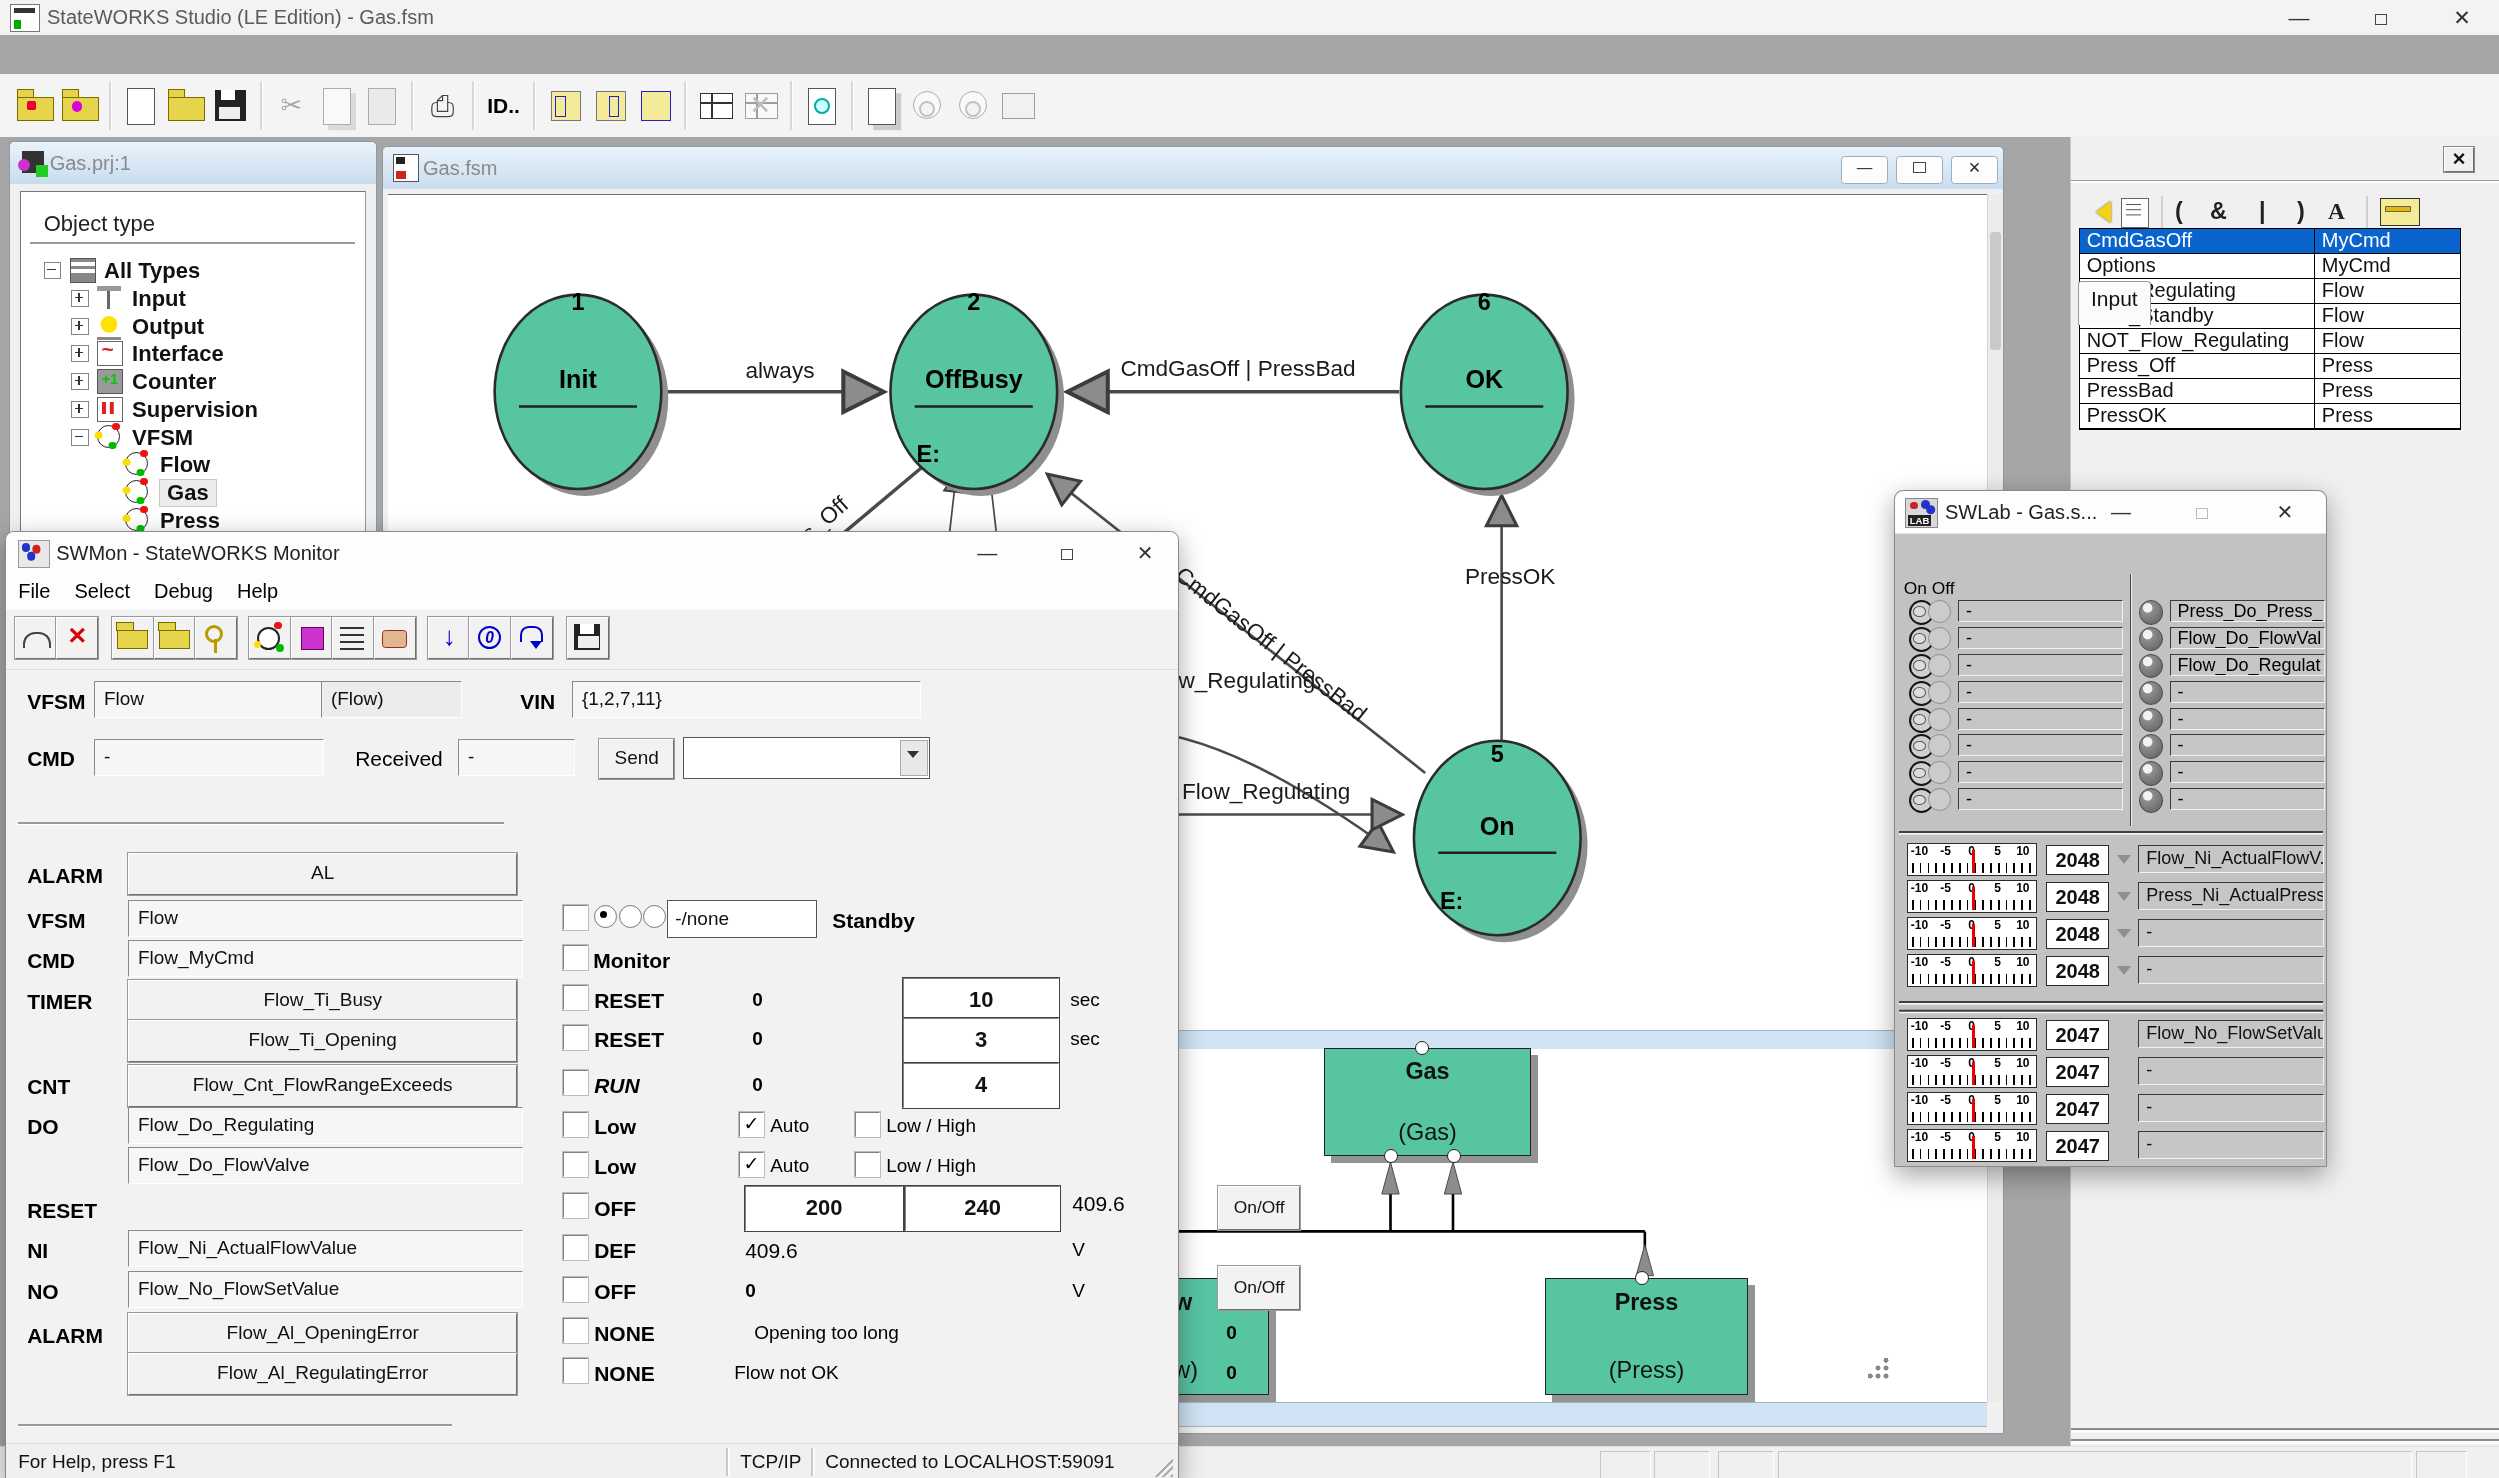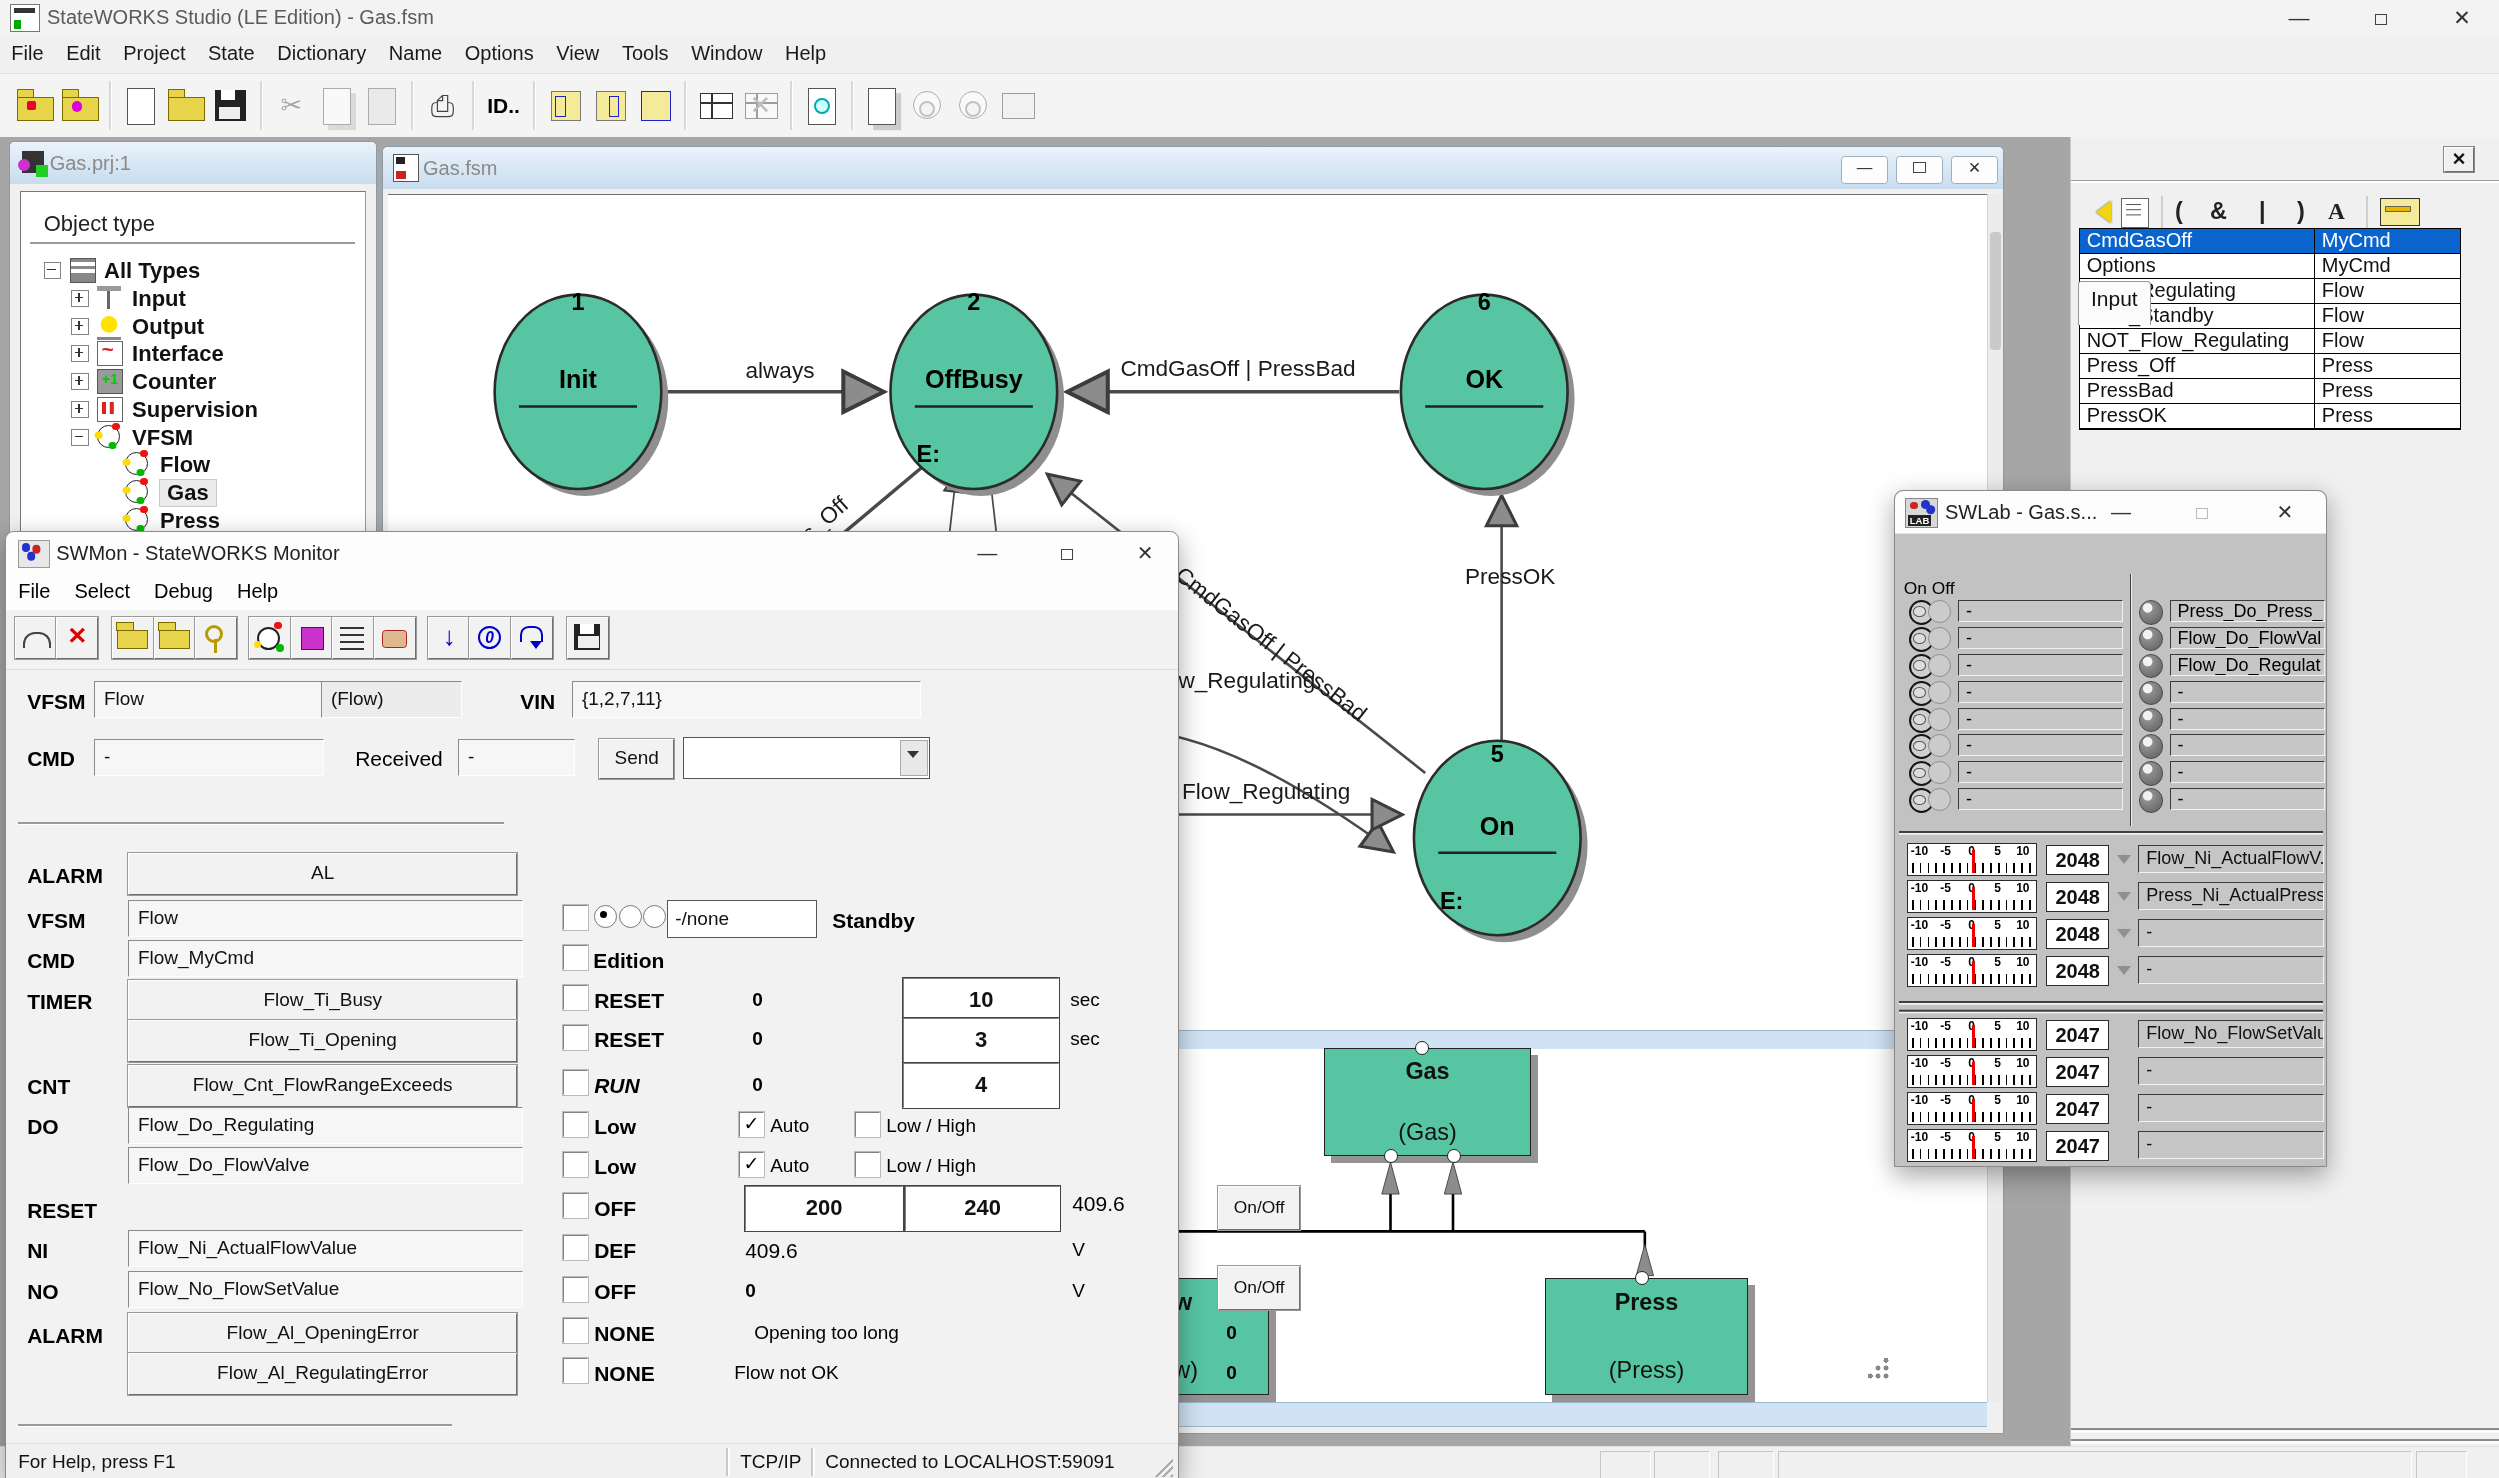--- a/index.html
+++ b/index.html
@@ -149,23 +149,20 @@
     <div class="abs app-icon">
         <b></b>
         <i></i>
       </div>
     <div class="abs title-text">StateWORKS Studio (LE Edition) - Gas.fsm</div>
     <div class="abs winbtn" style="left:2272px;">—</div>
     <div class="abs winbtn" style="left:2354px;"><span class="sq"></span></div>
     <div class="abs winbtn" style="left:2435px;">✕</div>
   </div>
 
-  <div class="abs menubar">
-    <span>File</span><span>Edit</span><span>Project</span><span>State</span><span>Dictionary</span><span>Name</span><span>Options</span><span>View</span><span>Tools</span><span>Window</span><span>Help</span>
-  </div>
 
   <div class="abs toolbar">
     <div class="abs tbtn" style="left:12px;">
         <span class="folder">
           <i></i>
           <span class="dot-r"></span>
         </span>
       </div>
     <div class="abs tbtn" style="left:57px;">
         <span class="folder">
@@ -848,21 +845,21 @@
     <div class="cb" style="left:557px;top:373px;"></div>
     <span class="radio on" style="left:588px;top:373px;"></span>
     <span class="radio" style="left:613px;top:373px;"></span>
     <span class="radio" style="left:637px;top:373px;"></span>
     <div class="abs" style="left:661px;top:368px;width:141px;height:36px;background:#fff;border:1.7px solid #555;font-size:19px;line-height:35px;padding-left:7px;">-/none</div>
     <div class="mlabel" style="left:826px;top:377px;">Standby</div>
 
     <div class="mlabel" style="left:21px;top:417px;">CMD</div>
     <div class="mfield" style="left:122px;top:408px;width:384px;">Flow_MyCmd</div>
     <div class="cb" style="left:557px;top:413px;"></div>
-    <div class="mlabel" style="left:587px;top:417px;">Edition</div>
+    <div class="mlabel" style="left:587px;top:417px;">Monitor</div>
 
     <div class="mlabel" style="left:21px;top:458px;">TIMER</div>
     <div class="mbtn" style="left:122px;top:448px;width:387px;height:40px;line-height:38px;">Flow_Ti_Busy</div>
     <div class="cb" style="left:557px;top:453px;"></div>
     <div class="mlabel" style="left:588px;top:457px;">RESET</div>
     <div class="mtext" style="left:746px;top:457px;font-weight:bold;">0</div>
     <div class="vbox" style="left:897px;top:446px;width:154px;">10</div>
     <div class="mtext" style="left:1064px;top:457px;">sec</div>
 
     <div class="mbtn" style="left:122px;top:488px;width:387px;height:40px;line-height:38px;">Flow_Ti_Opening</div>

